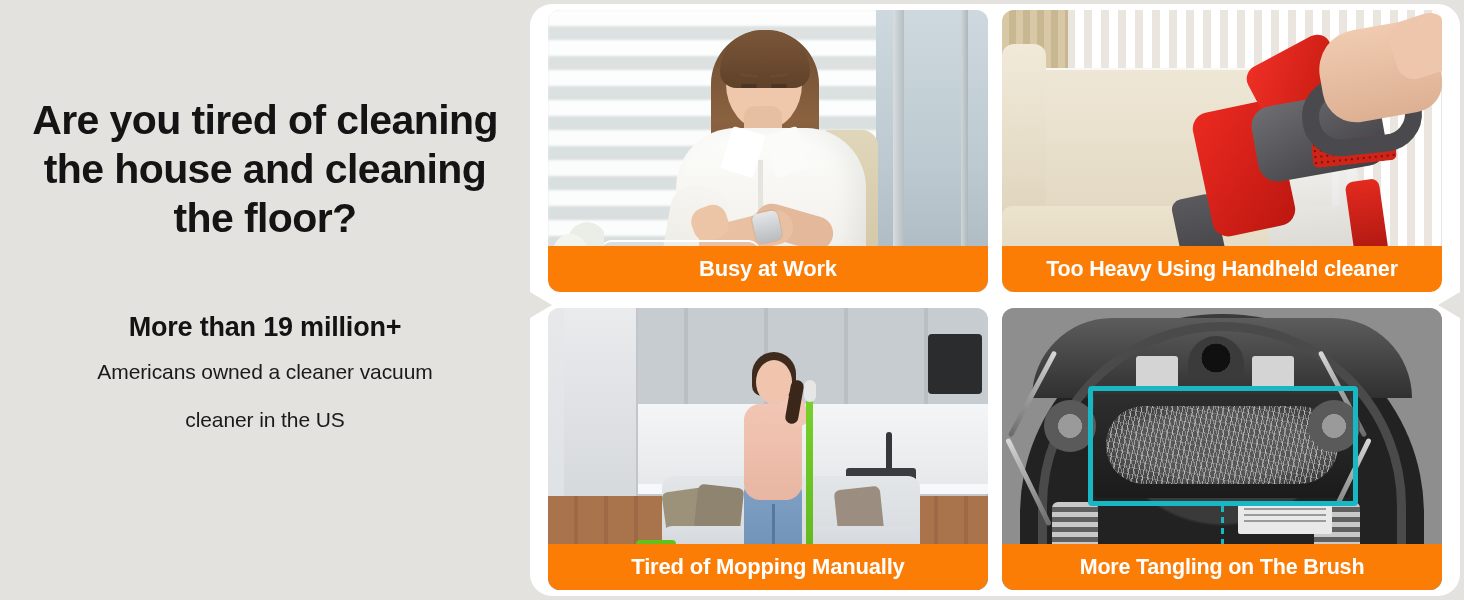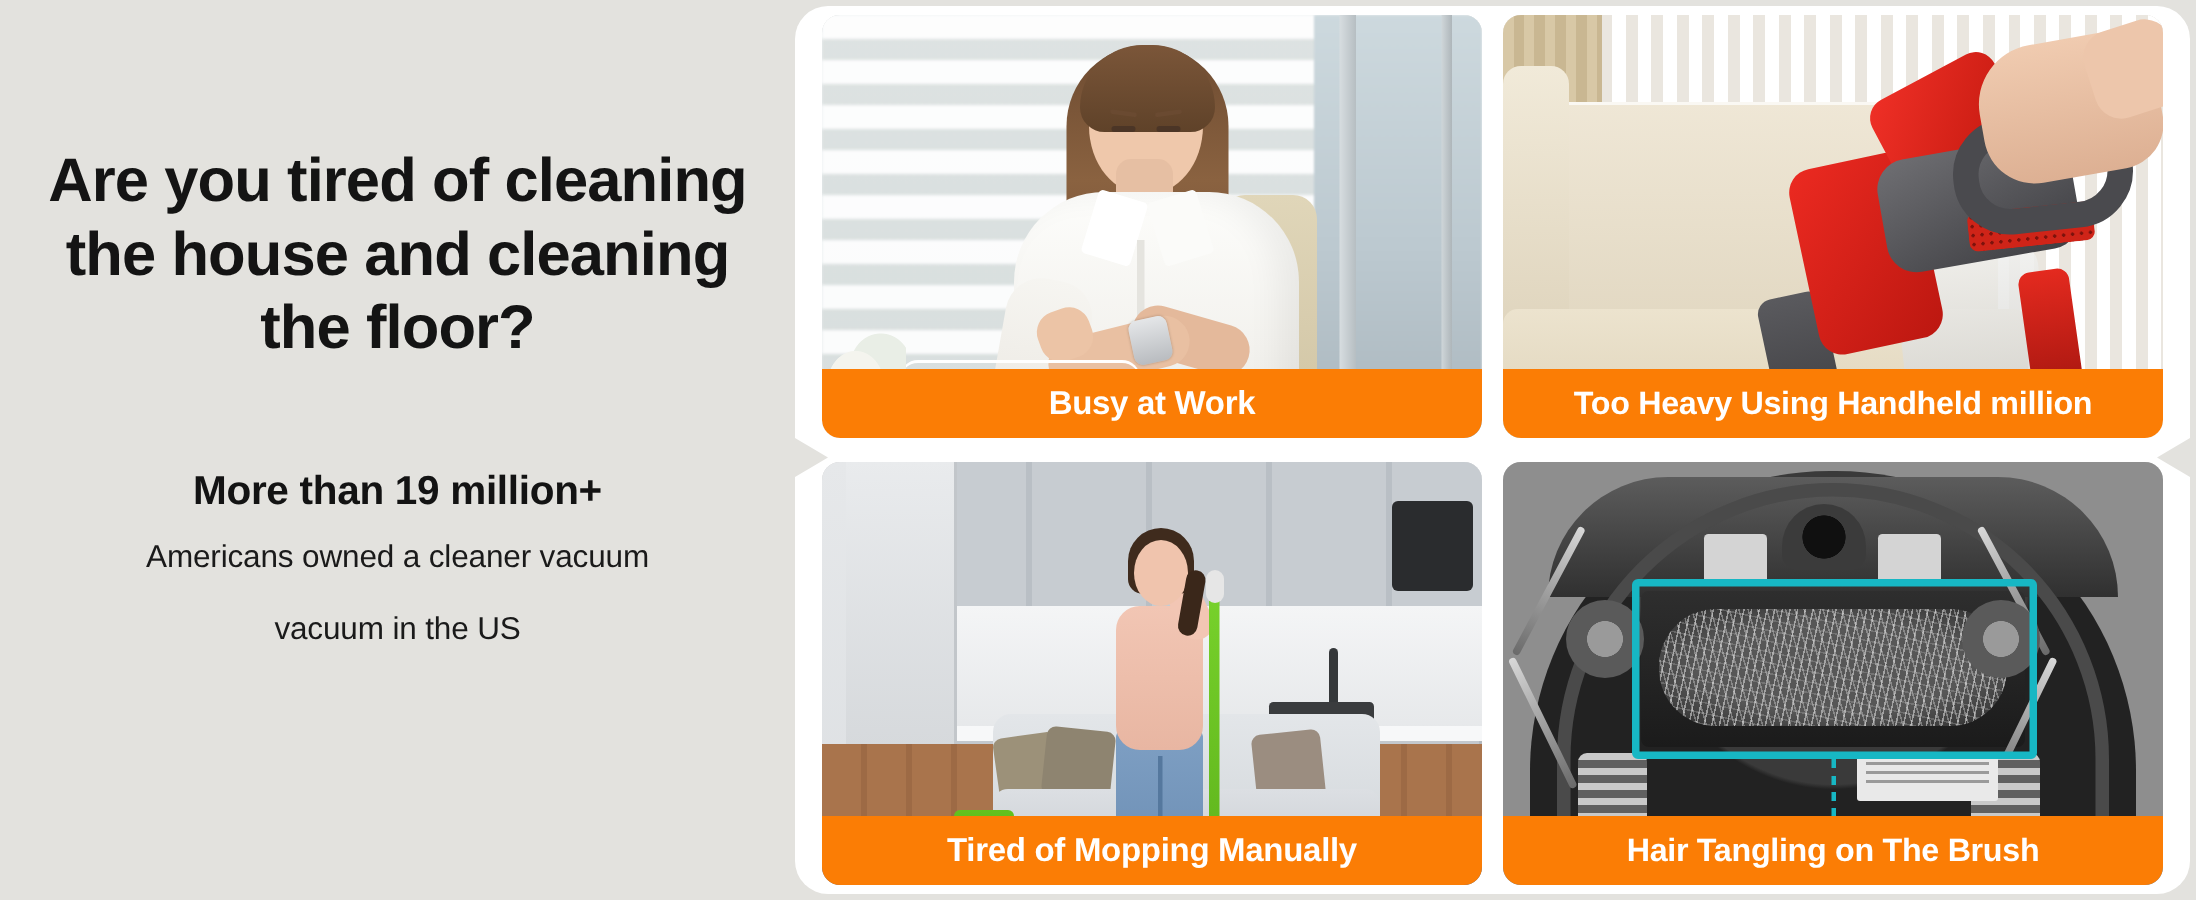--- a/index.html
+++ b/index.html
@@ -474,21 +474,21 @@
 </head>
 <body>
 
 <div id="root">
 
   <div class="left-pane">
     <div class="headline">Are you tired of cleaning the house and cleaning the floor?</div>
     <div class="stat-block">
       <div class="stat-lead">More than 19 million+</div>
       <div class="stat-line">Americans owned a cleaner vacuum</div>
-      <div class="stat-line second">vacuum in the US</div>
+      <div class="stat-line second">cleaner in the US</div>
     </div>
   </div>
 
   <div class="card">
     <div class="notch left"></div>
     <div class="notch right"></div>
 
     <div class="grid">
 
       <div class="tile t1">
@@ -535,21 +535,21 @@
           <div class="vac-tube"></div>
           <div class="vac-body"></div>
           <div class="vac-red-top"></div>
           <div class="vac-grey"></div>
           <div class="vac-vent"></div>
           <div class="vac-red-b"></div>
           <div class="vac-handle"></div>
           <div class="hand2"></div>
             <div class="wrist"></div>
         </div>
-        <div class="caption">Too Heavy Using Handheld million</div>
+        <div class="caption">Too Heavy Using Handheld cleaner</div>
       </div>
 
       <div class="tile t3">
         <div class="photo p3">
           <div class="cab-top"></div>
             <div class="micro"></div>
           <div class="marble"></div>
             <div class="faucet"></div>
             <div class="sink"></div>
           <div class="counter"></div>
@@ -598,18 +598,18 @@
           <div class="label4">
               <i></i>
               <i></i>
               <i></i>
             </div>
           <div class="mop4"></div>
           <div class="hl"></div>
           <div class="hl-line"></div>
             <div class="hl-dot"></div>
         </div>
-        <div class="caption">Hair Tangling on The Brush</div>
+        <div class="caption">More Tangling on The Brush</div>
       </div>
 
     </div>
   </div>
 </div>
 
 </body></html>

